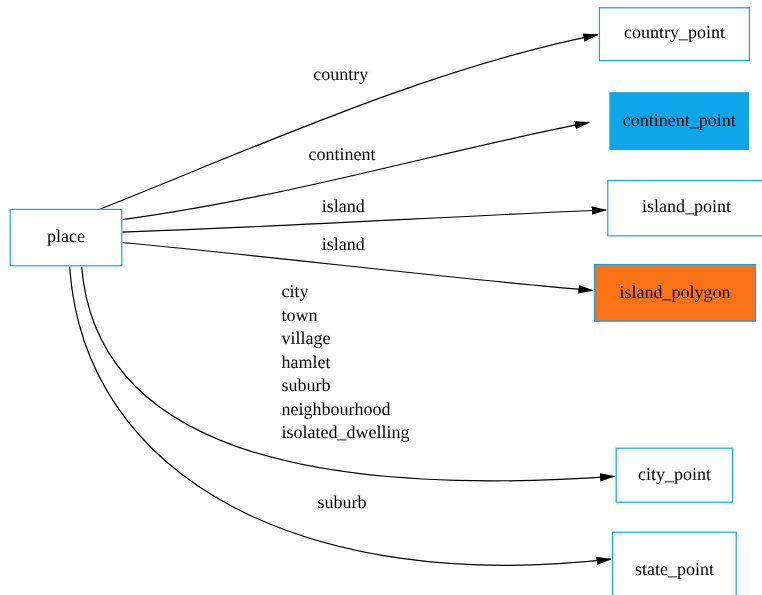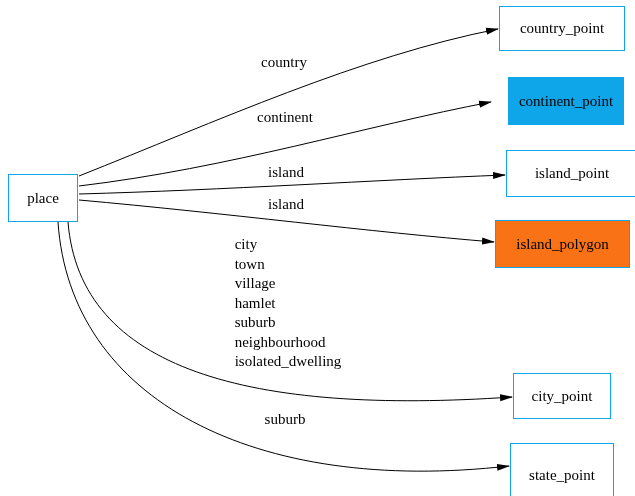--- a/index.html
+++ b/index.html
@@ -56,21 +56,21 @@
     <g id="edge-group">
         <path d="M 79 176 C 215 122, 360 56, 498 29" fill="none" stroke="#000000" stroke-width="1" marker-end="url(#arrowhead)"></path>
         <path d="M 79 186 C 230 168, 365 126, 491 102" fill="none" stroke="#000000" stroke-width="1" marker-end="url(#arrowhead)"></path>
         <path d="M 79 194 C 225 190, 375 180, 505 175" fill="none" stroke="#000000" stroke-width="1" marker-end="url(#arrowhead)"></path>
         <path d="M 79 200 C 225 213, 370 232, 494 242" fill="none" stroke="#000000" stroke-width="1" marker-end="url(#arrowhead)"></path>
         <path d="M 68 222 C 80 370, 250 415, 512 397" fill="none" stroke="#000000" stroke-width="1" marker-end="url(#arrowhead)"></path>
         <path d="M 58 222 C 70 400, 255 495, 509 466" fill="none" stroke="#000000" stroke-width="1" marker-end="url(#arrowhead)"></path>
       </g>
   </svg>
   <div id="node-layer">
-      <div class="node" style="left: 8px; top: 174px; width: 70px; height: 48px; background: rgb(255, 255, 255);">
+      <div class="node" style="left: 8px; top: 174px; width: 94px; height: 48px; background: rgb(255, 255, 255);">
         <span>place</span>
       </div>
       <div class="node" style="left: 499px; top: 6px; width: 126px; height: 45px; background: rgb(255, 255, 255);">
         <span>country_point</span>
       </div>
       <div class="node" style="left: 492px; top: 77px; width: 116px; height: 48px; background: #0ea5e9; margin-left: 16px;">
         <span>continent_point</span>
       </div>
       <div class="node" style="left: 506px; top: 150px; width: 132px; height: 47px; background: rgb(255, 255, 255);">
         <span>island_point</span>
@@ -80,21 +80,21 @@
       </div>
       <div class="node" style="left: 513px; top: 373px; width: 98px; height: 46px; background: rgb(255, 255, 255); text-align: right;">
         <span>city_point</span>
       </div>
       <div class="node" style="left: 510px; top: 443px; width: 104px; height: 64px; background: rgb(255, 255, 255);">
         <span>state_point</span>
       </div>
     </div>
   <div id="label-layer">
       <div class="edge-label" style="left: 284px; top: 63px;">country</div>
-      <div class="edge-label" style="left: 285px; top: 118px;">continent</div>
+      <div class="edge-label" style="left: 285px; top: 130px;">continent</div>
       <div class="edge-label" style="left: 286px; top: 173px;">island</div>
       <div class="edge-label" style="left: 286px; top: 205px;">island</div>
       <div class="edge-label" style="left: 288px; top: 303px;">city
 town
 village
 hamlet
 suburb
 neighbourhood
 isolated_dwelling</div>
       <div class="edge-label" style="left: 285px; top: 420px;">suburb</div>

